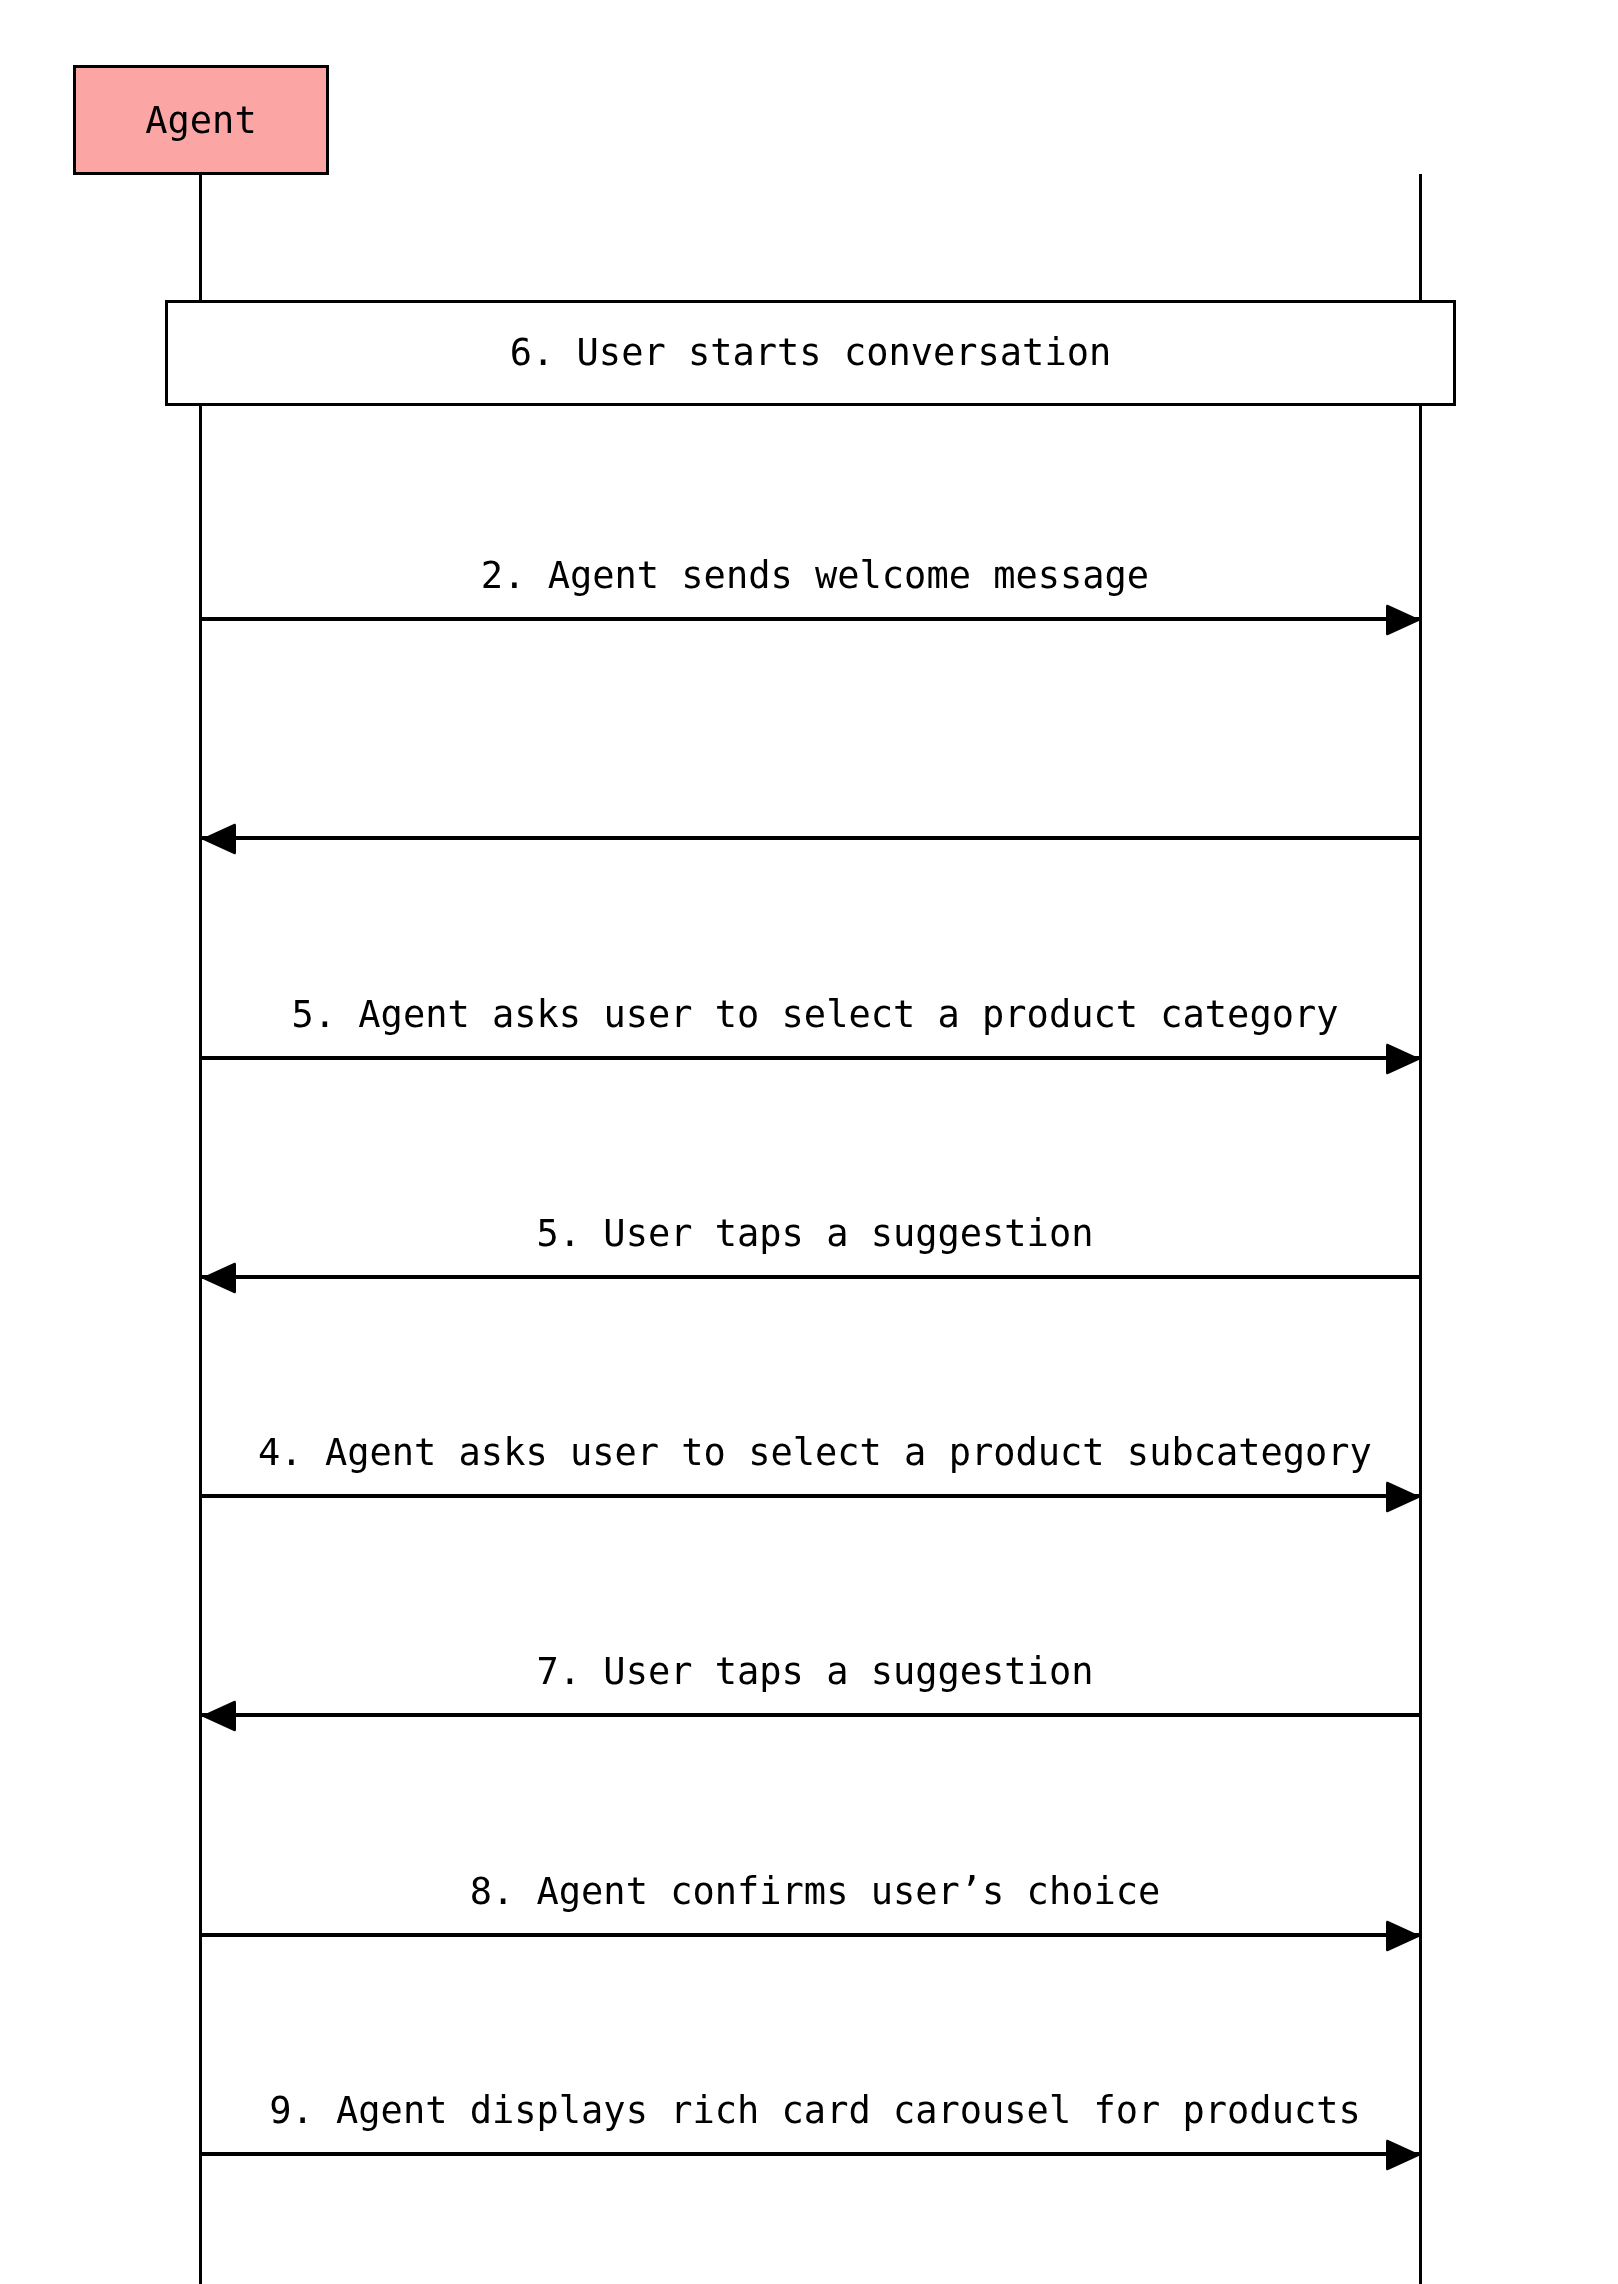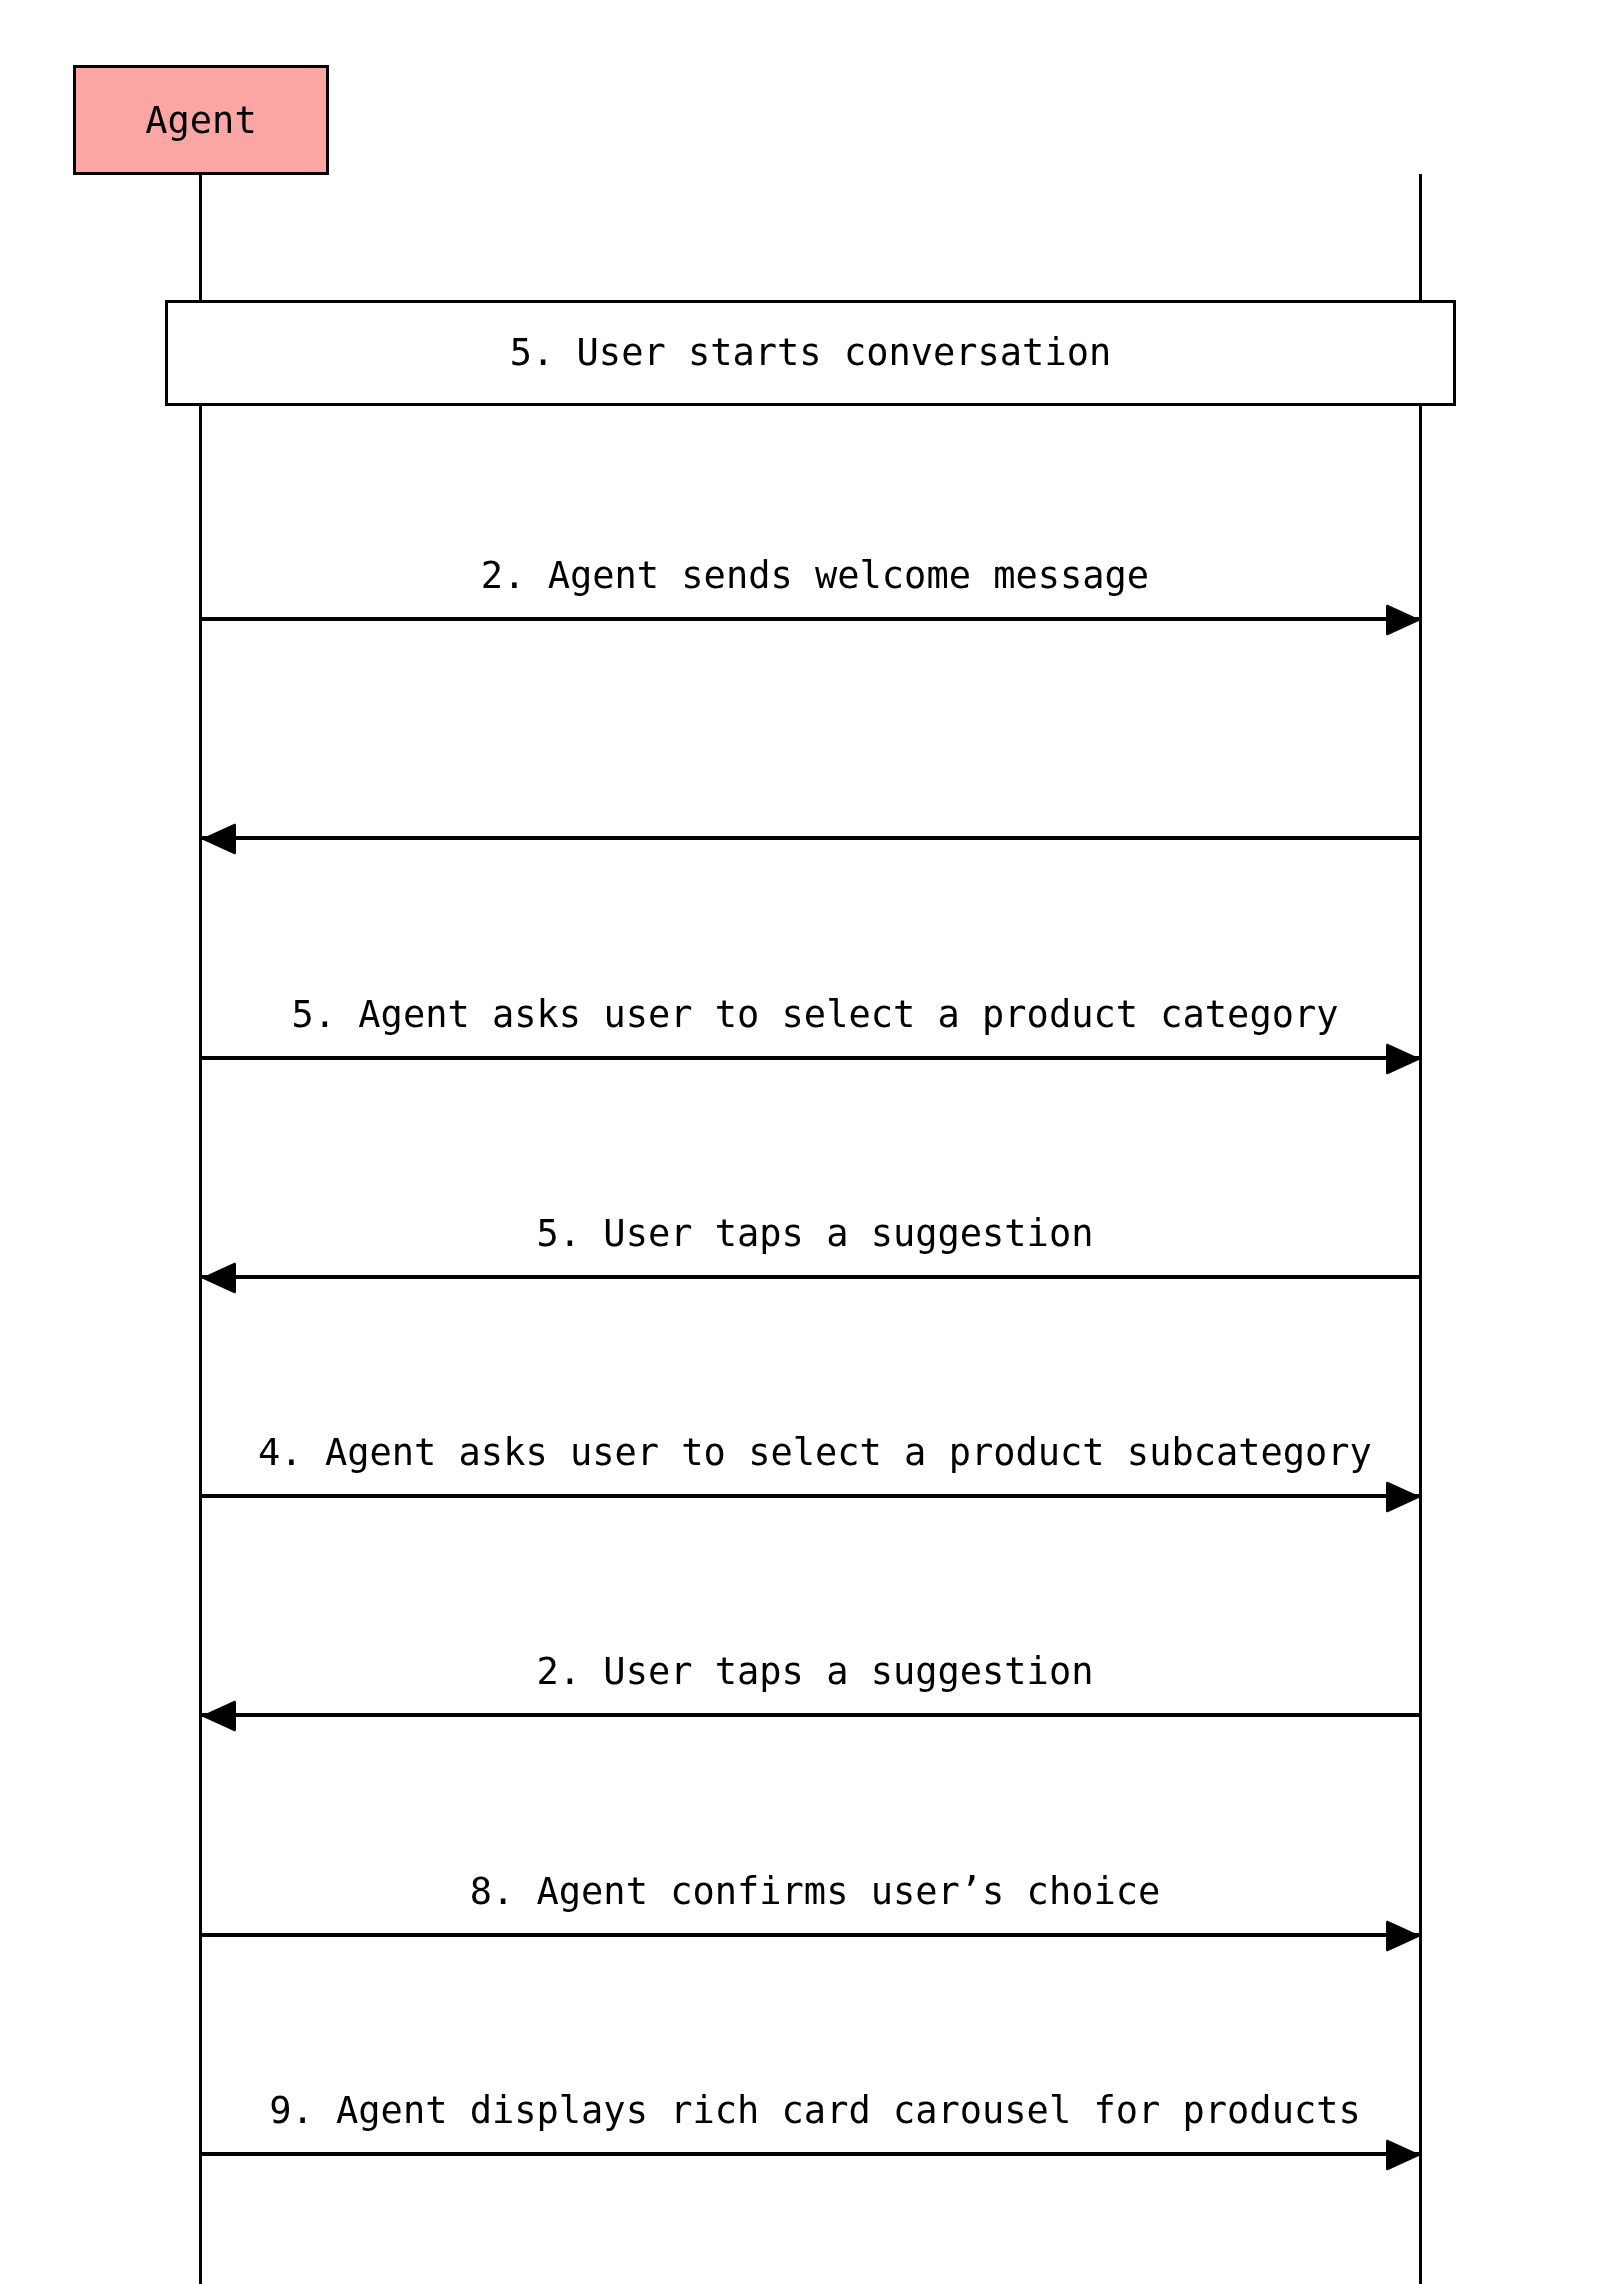--- a/index.html
+++ b/index.html
@@ -97,21 +97,21 @@
 <div id="canvas">
 
   <div class="lifeline" id="lifeline-agent"></div>
   <div class="lifeline" id="lifeline-user"></div>
 
   <div class="actor-box actor-top actor-agent">
     <span>Agent</span>
   </div>
 
   <div class="note-banner">
-    <span>5. User starts conversation</span>
+    <span>6. User starts conversation</span>
   </div>
 
   <div class="msg" style="top:475px">
     <div class="msg-label">2. Agent sends welcome message</div>
     <div class="msg-line"></div>
     <div class="arrowhead right"></div>
   </div>
 
   <div class="msg" style="top:694px">
     <div class="msg-line"></div>
@@ -130,21 +130,21 @@
     <div class="arrowhead left"></div>
   </div>
 
   <div class="msg" style="top:1352px">
     <div class="msg-label">4. Agent asks user to select a product subcategory</div>
     <div class="msg-line"></div>
     <div class="arrowhead right"></div>
   </div>
 
   <div class="msg" style="top:1571px">
-    <div class="msg-label">2. User taps a suggestion</div>
+    <div class="msg-label">7. User taps a suggestion</div>
     <div class="msg-line"></div>
     <div class="arrowhead left"></div>
   </div>
 
   <div class="msg" style="top:1791px">
     <div class="msg-label">8. Agent confirms user’s choice</div>
     <div class="msg-line"></div>
     <div class="arrowhead right"></div>
   </div>
 

